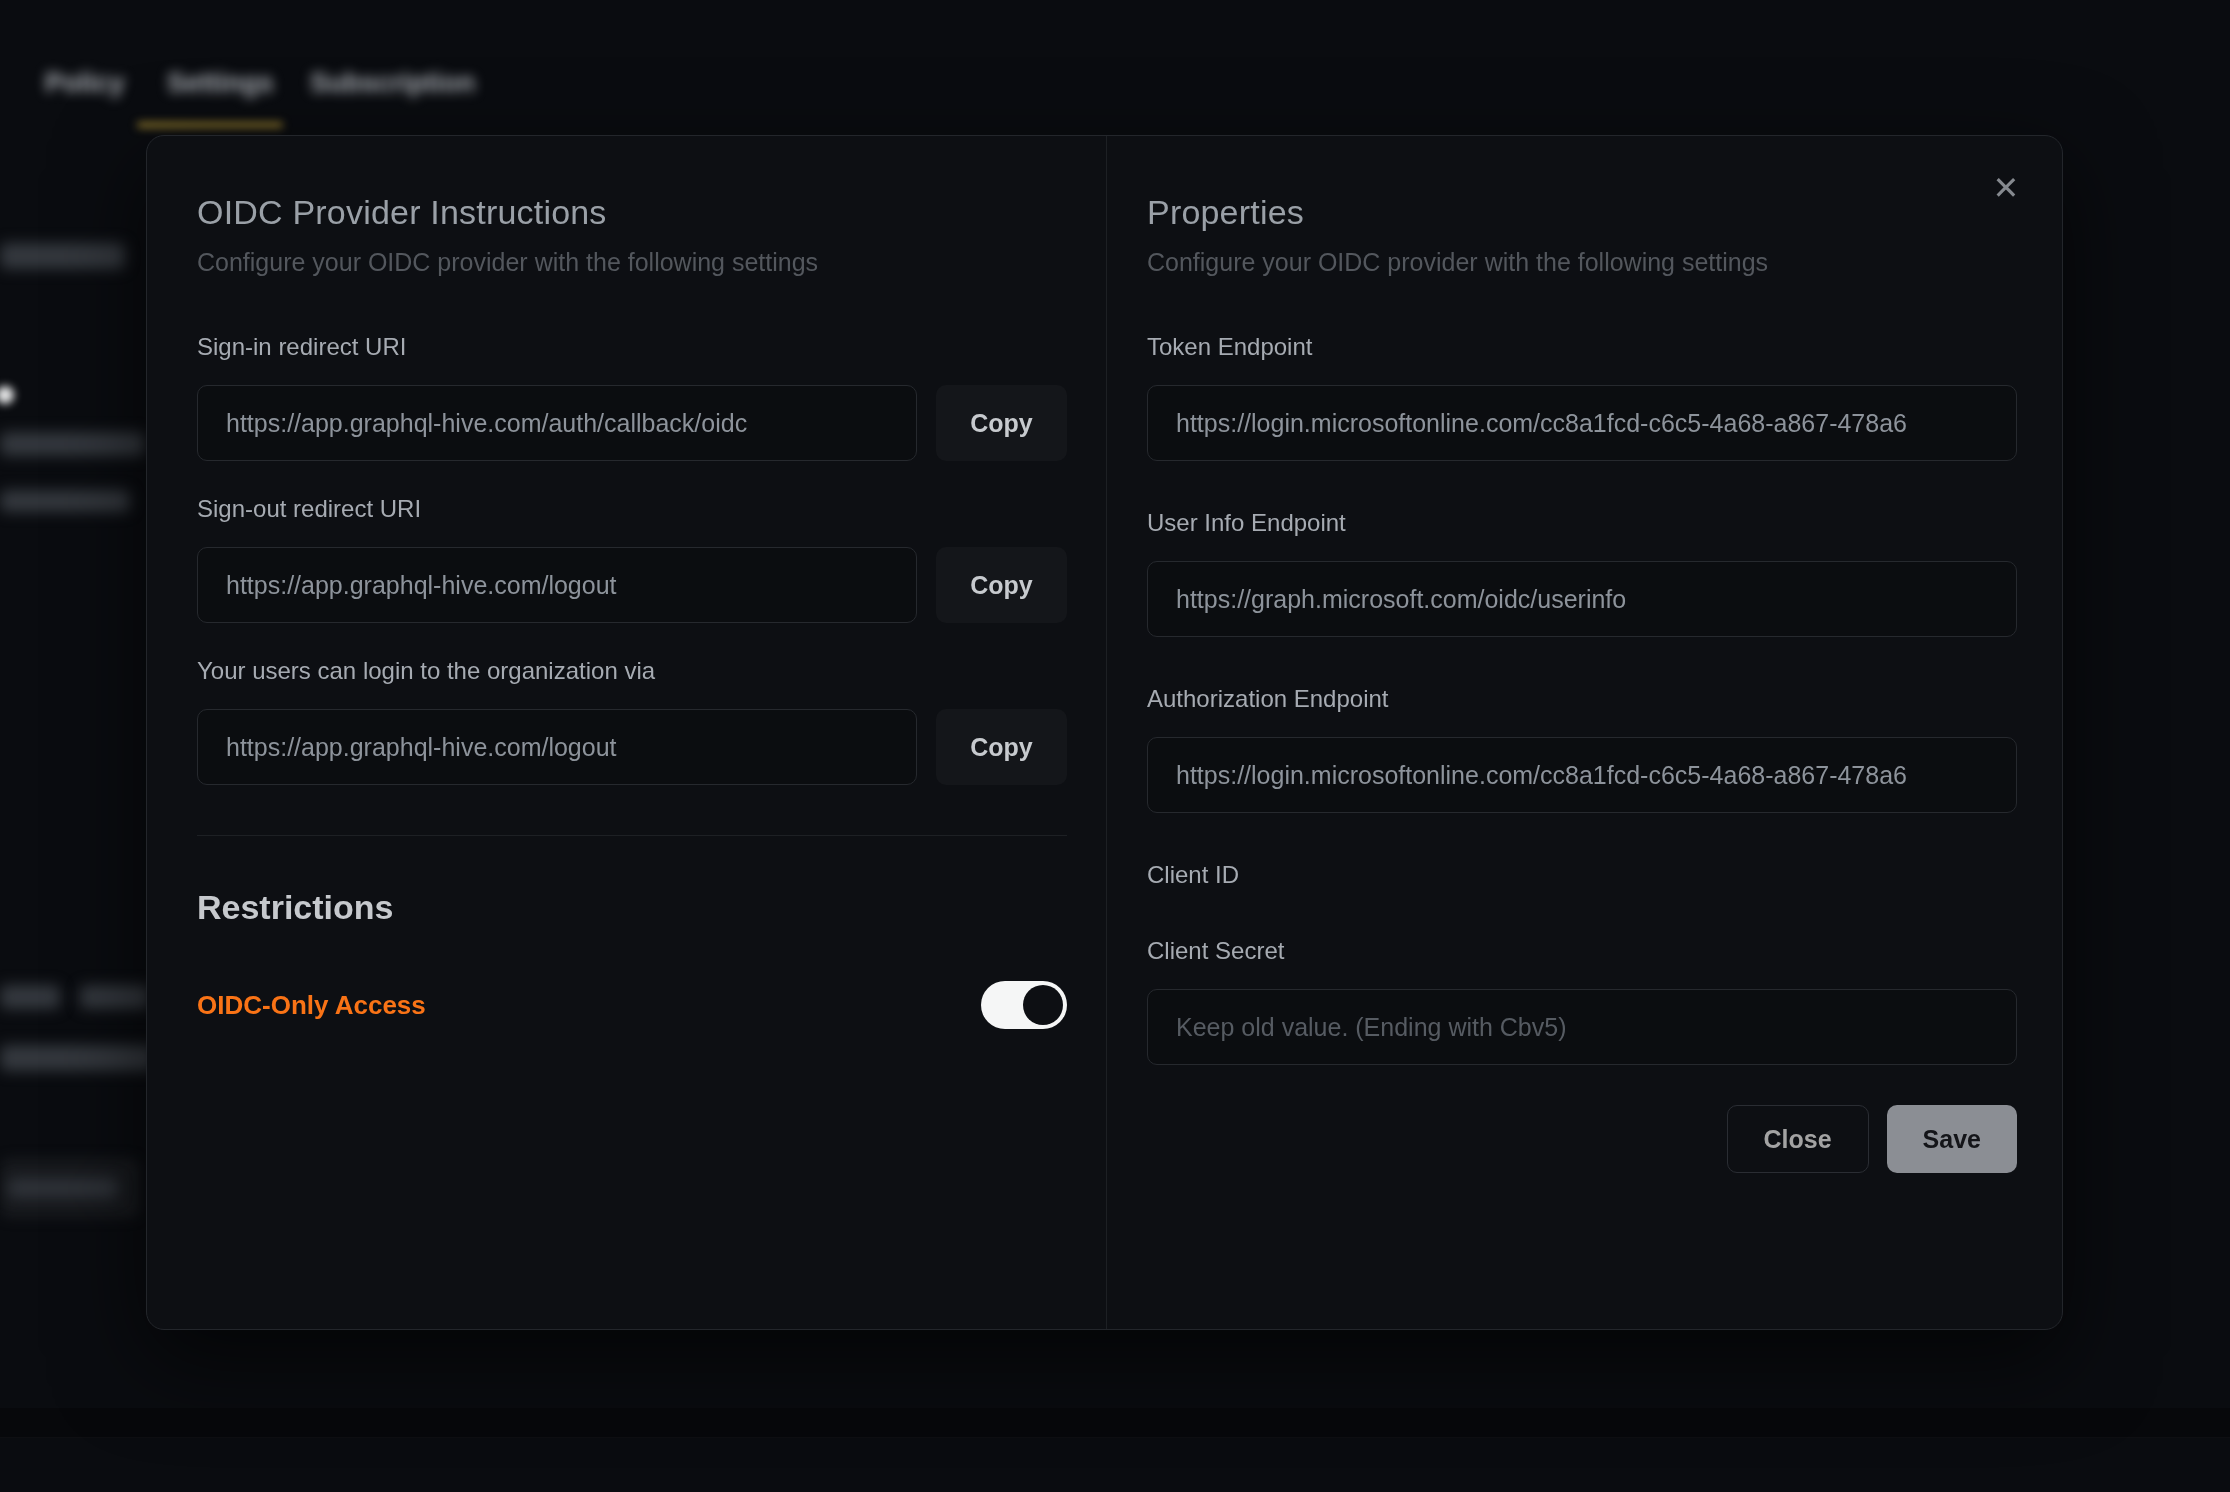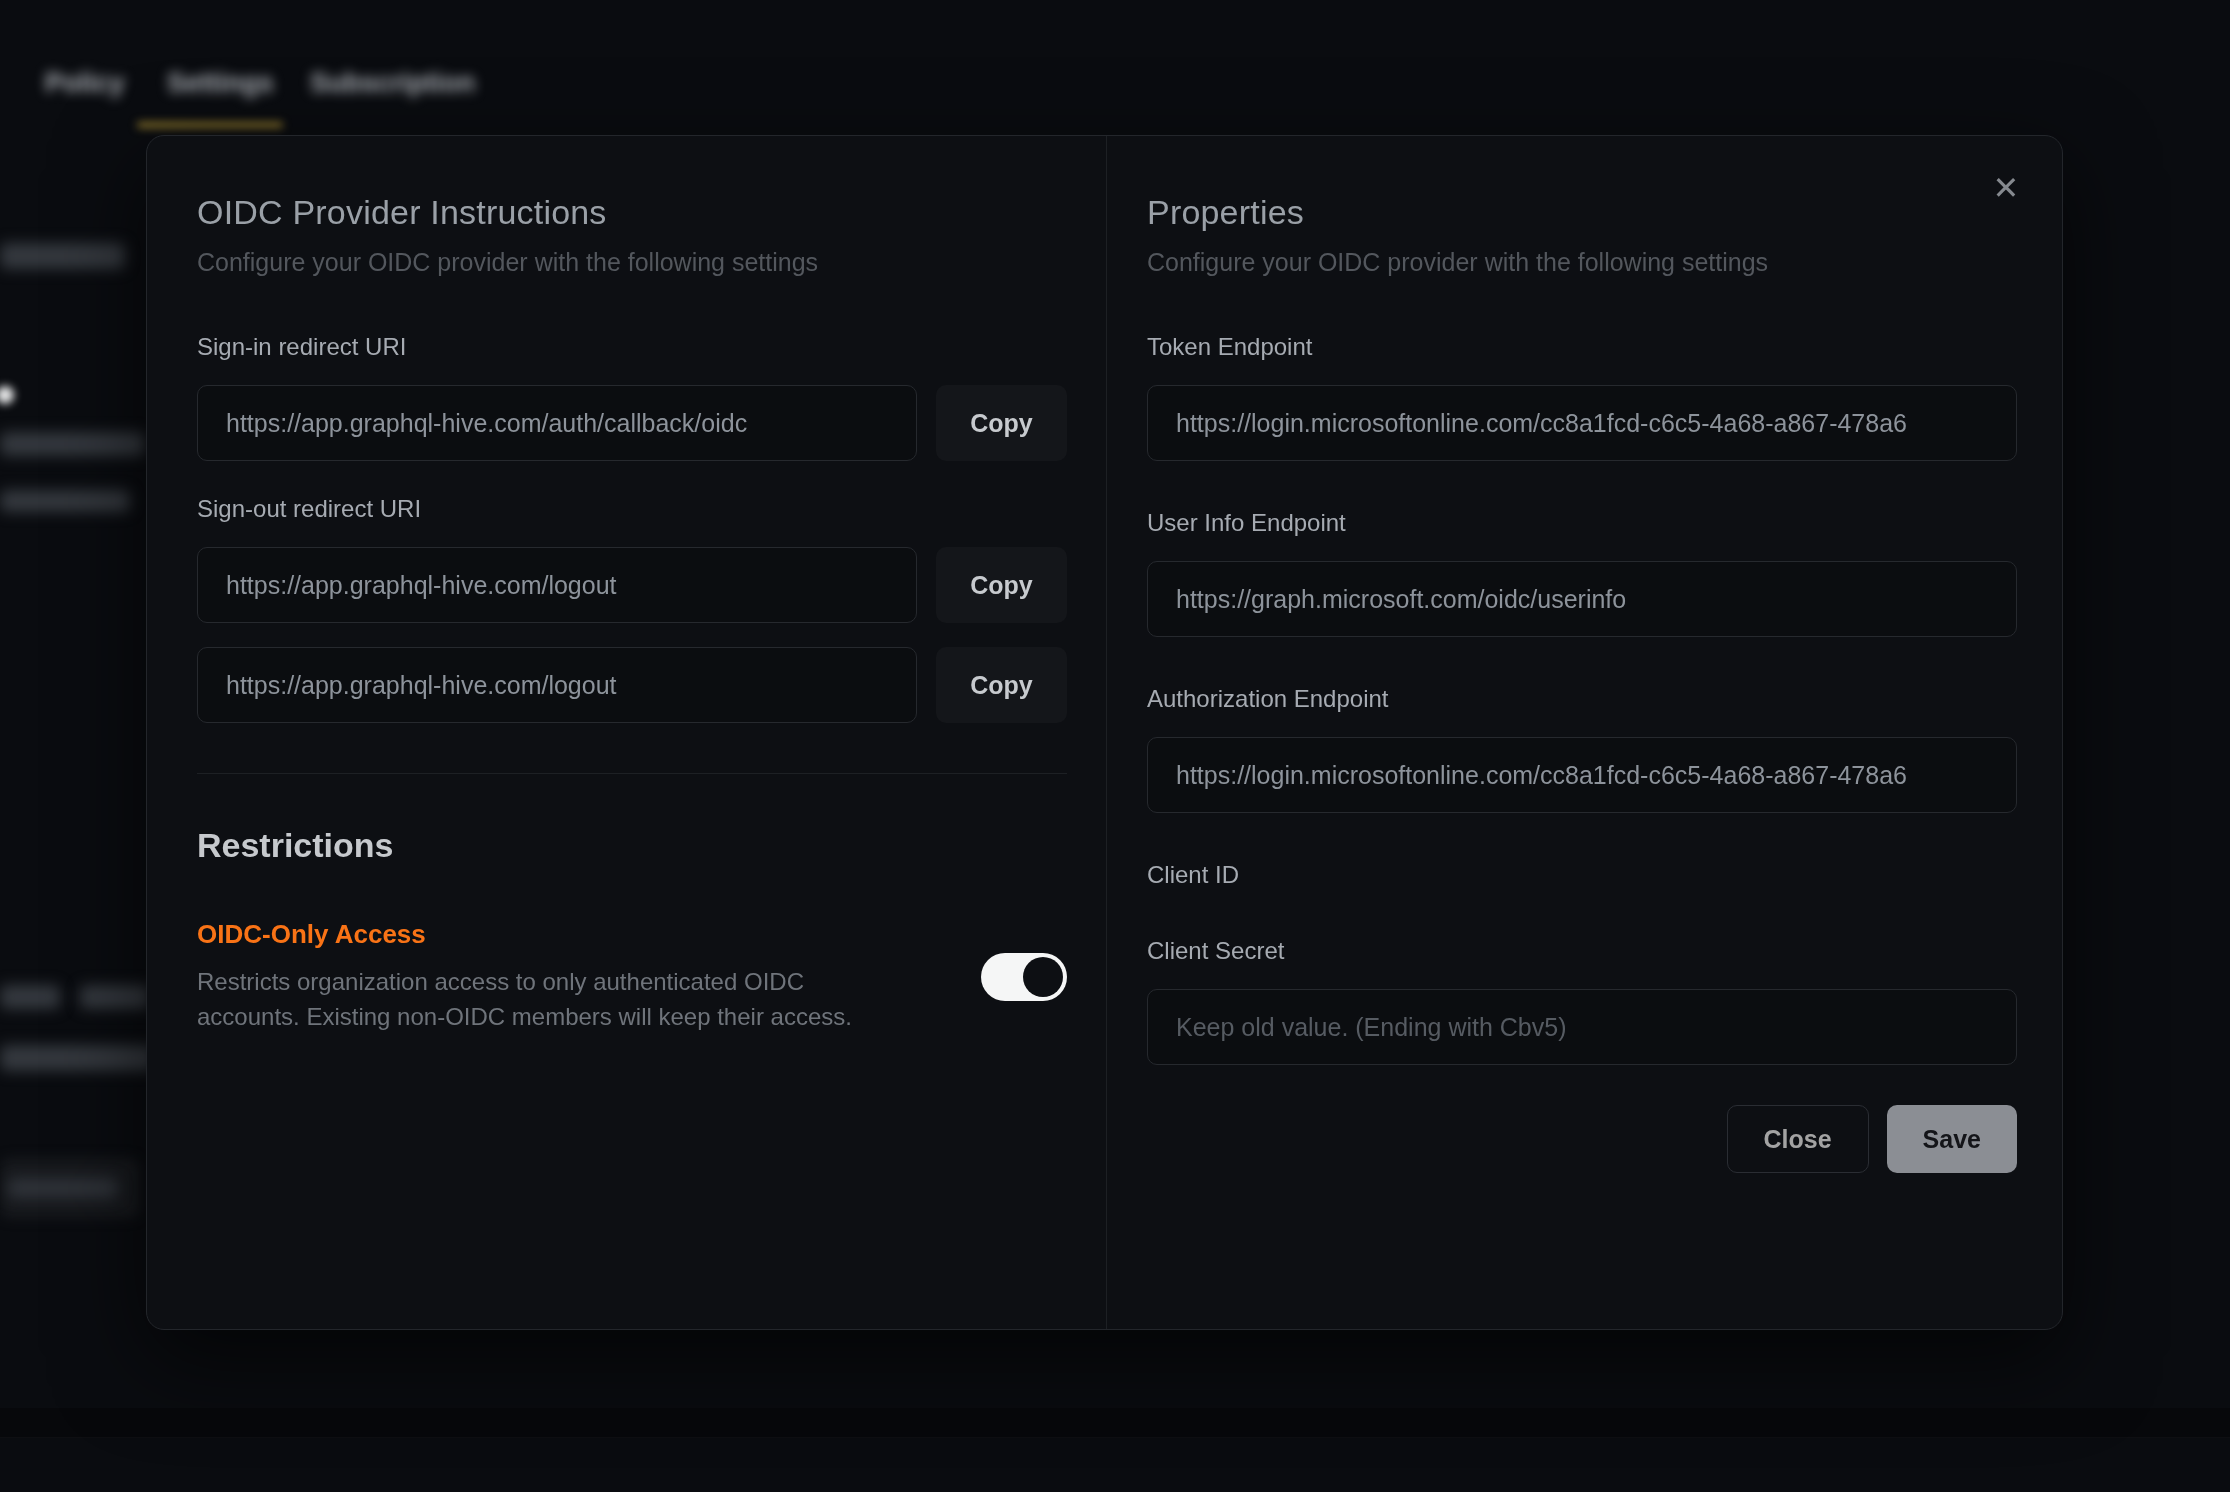--- a/index.html
+++ b/index.html
@@ -158,33 +158,33 @@
       <input class="text-input" value="https://app.graphql-hive.com/auth/callback/oidc" style="">
       <button class="copy-btn">Copy</button>
     </div>
 
     <label class="field-label ml-34">Sign-out redirect URI</label>
     <div class="input-row">
       <input class="text-input" value="https://app.graphql-hive.com/logout" style="">
       <button class="copy-btn">Copy</button>
     </div>
 
+    <label class="field-label ml-34">Your users can login to the organization via</label>
     <div class="input-row">
       <input class="text-input" value="https://app.graphql-hive.com/logout" style="">
       <button class="copy-btn">Copy</button>
     </div>
 
     <hr class="hr">
 
     <h3 class="restrictions-heading">Restrictions</h3>
 
     <div class="restriction-row">
       <div>
         <div class="restriction-label">OIDC-Only Access</div>
-        <div class="restriction-desc">Restricts organization access to only authenticated OIDC accounts. Existing non-OIDC members will keep their access.</div>
       </div>
       <button class="toggle" aria-checked="true" role="switch">
         <span class="toggle-thumb"></span>
       </button>
     </div>
   </div>
 
   <div class="col-right">
     <h2 class="modal-title">Properties</h2>
     <p class="modal-subtitle">Configure your OIDC provider with the following settings</p>

